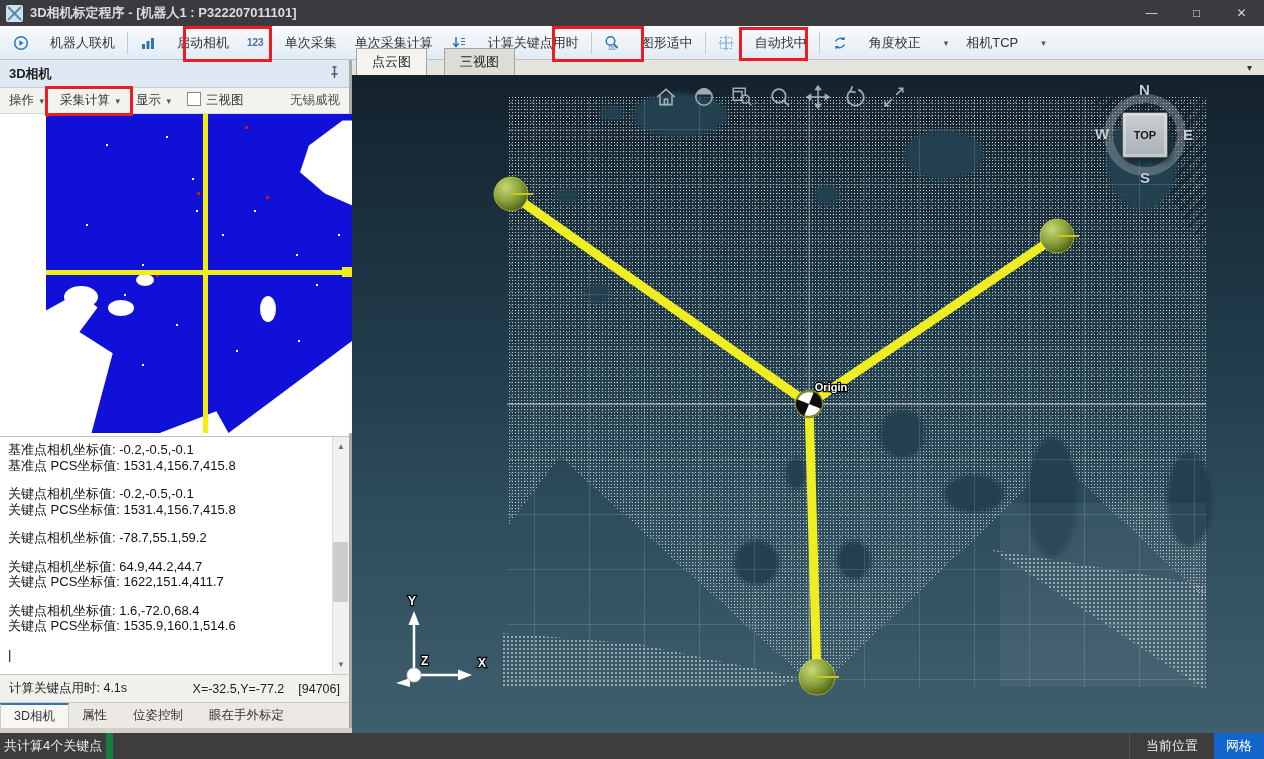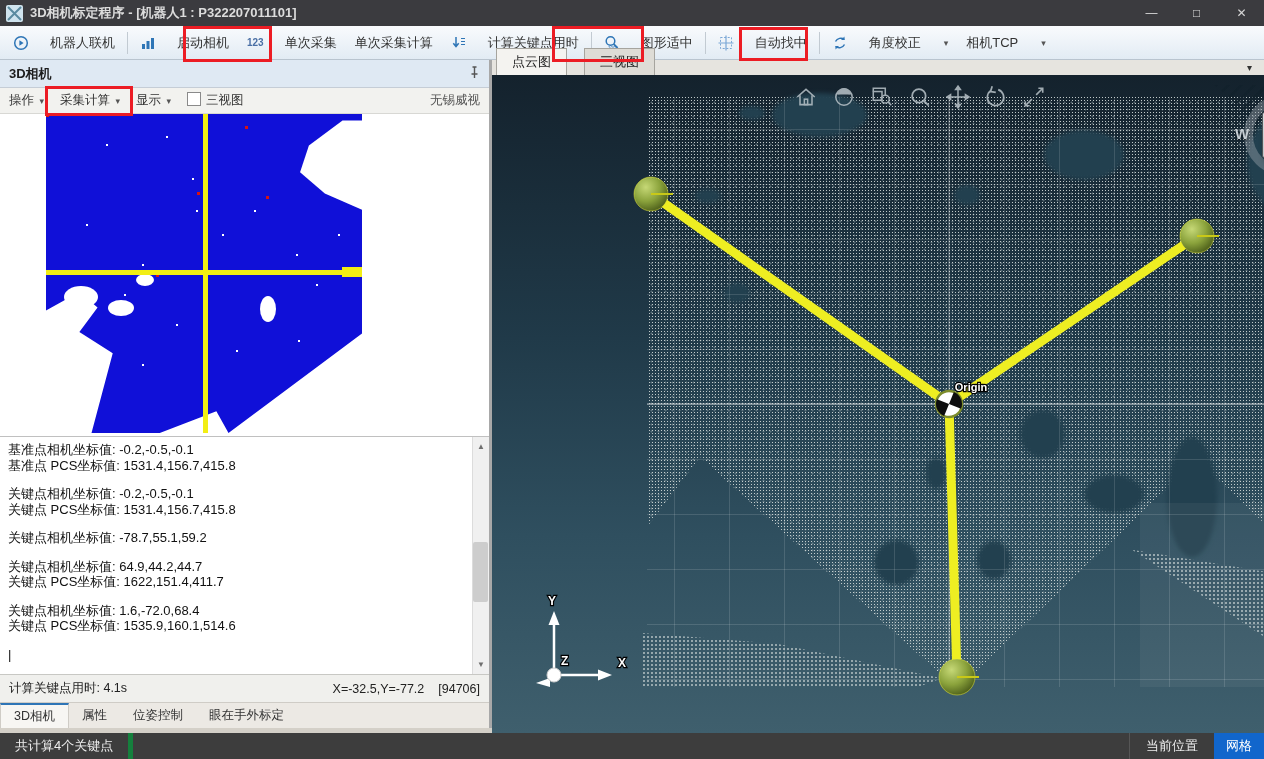--- a/index.html
+++ b/index.html
@@ -16,21 +16,21 @@
   
   .toolbar{height:34px;background:linear-gradient(#f9fbfd,#e2ebf4);border-bottom:1px solid #b9c4cf;display:flex;align-items:center;padding-left:4px;font-size:13px;color:#333}
   .tbtn{display:flex;align-items:center;gap:21px;padding:0 9px;height:28px;white-space:nowrap}
   .tsep{width:1px;height:22px;background:#c2cad2;margin:0 3px}
   .ic{display:block}
   .num123{color:#4a6fa5;font-size:10px;font-weight:bold;letter-spacing:0}
   .caret{color:#555;font-size:9px;margin-left:2px}
 
   
   .main{display:flex;height:673px;align-items:flex-start;background:#d4d0c8}
-  .left-panel{width:492px;height:668px;background:#fff;border-right:3px solid #a8a8a8;display:flex;flex-direction:column}
+  .left-panel{width:352px;height:668px;background:#fff;border-right:3px solid #a8a8a8;display:flex;flex-direction:column}
   .panel-header{height:28px;background:#dfe9f3;display:flex;align-items:center;padding:0 9px;font-weight:bold;font-size:13px;color:#1d1d1d;border-bottom:1px solid #c5cdd6}
   .pin{margin-left:auto}
   .panel-subbar{height:26px;background:#f2f2ef;border-bottom:1px solid #d8d8d4;display:flex;align-items:center;font-size:12.5px;color:#333;padding:0 9px;gap:16px}
   .brand{margin-left:auto;color:#555}
   .chk{width:14px;height:14px;background:#fff;border:1px solid #8a8a8a;display:inline-block;vertical-align:-2px;margin-right:5px}
 
   
   .image-area{height:322px;background:#fff;position:relative}
   .cam-image{position:absolute;left:46px;top:0;width:316px;height:319px;background:#1010d8;overflow:hidden}
   .cam-white{position:absolute;background:#fff}
@@ -93,21 +93,21 @@
   .ring{position:absolute;left:11px;top:11px;width:82px;height:82px;border:9px solid rgba(148,158,166,0.45);border-radius:50%}
   .cl{position:absolute;color:#c6ced4;font-size:15px;text-shadow:0 1px 2px rgba(0,0,0,0.6)}
   .cl-n{left:46px;top:-2px}.cl-s{left:47px;top:86px}.cl-w{left:2px;top:42px}.cl-e{left:90px;top:43px}
   .top-btn{position:absolute;left:29px;top:29px;width:46px;height:46px;background:linear-gradient(#c9ced2,#aab1b6);border:1px solid #54585c;border-radius:2px;box-shadow:inset 0 0 0 3px rgba(255,255,255,0.3),3px 4px 6px rgba(0,0,0,0.4);display:flex;align-items:center;justify-content:center;font-size:11px;color:#17181a}
 
   .svglabel{font-family:"Liberation Sans",sans-serif;font-weight:bold;fill:#fff;stroke:#000;stroke-width:2.4px;paint-order:stroke;font-size:12px}
   .origlabel{font-size:11px}
 
   
   .statusbar{height:26px;background:#3d3d3d;display:flex;align-items:stretch;color:#eeeeee;font-size:13px}
-  .sb-left{display:flex;align-items:center;padding:0 15px;border-right:5px solid #15803d;min-width:107px}
+  .sb-left{display:flex;align-items:center;padding:0 4px;border-right:7px solid #15803d;min-width:107px}
   .sb-right{margin-left:auto;display:flex;align-items:stretch}
   .sb-item{display:flex;align-items:center;padding:0 16px;border-left:1px solid #565656}
   .sb-grid{background:#1166cc;color:#fff;padding:0 12px;display:flex;align-items:center}
 
   
   .anno{position:absolute;border:3px solid #ec1c24;z-index:60;pointer-events:none}
   .a1{left:183px;top:26px;width:89px;height:36px}
   .a2{left:552px;top:26px;width:92px;height:36px}
   .a3{left:739px;top:27px;width:69px;height:34px}
   .a4{left:45px;top:86px;width:88px;height:30px}

